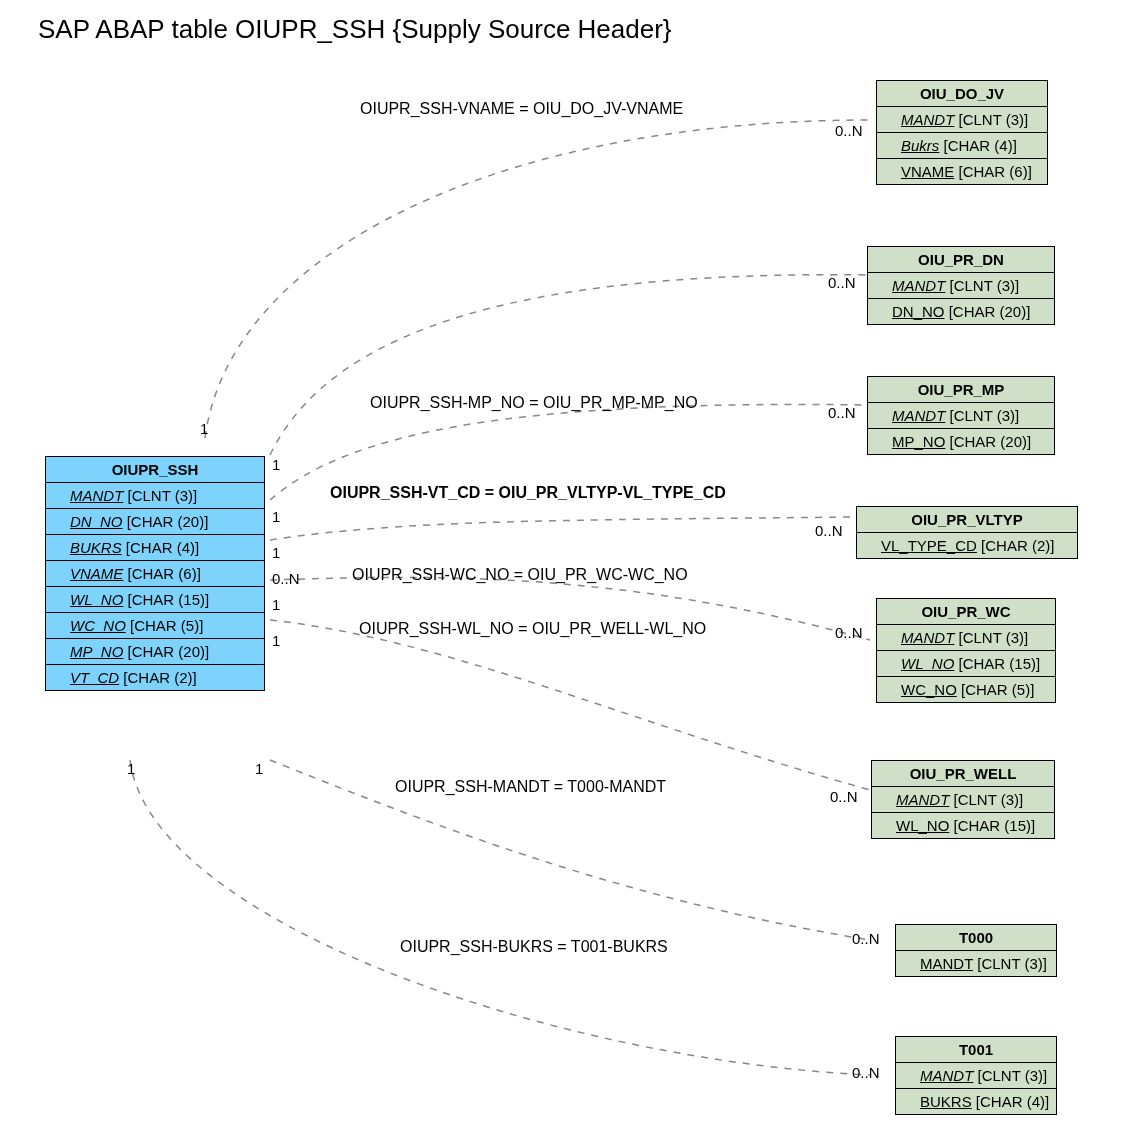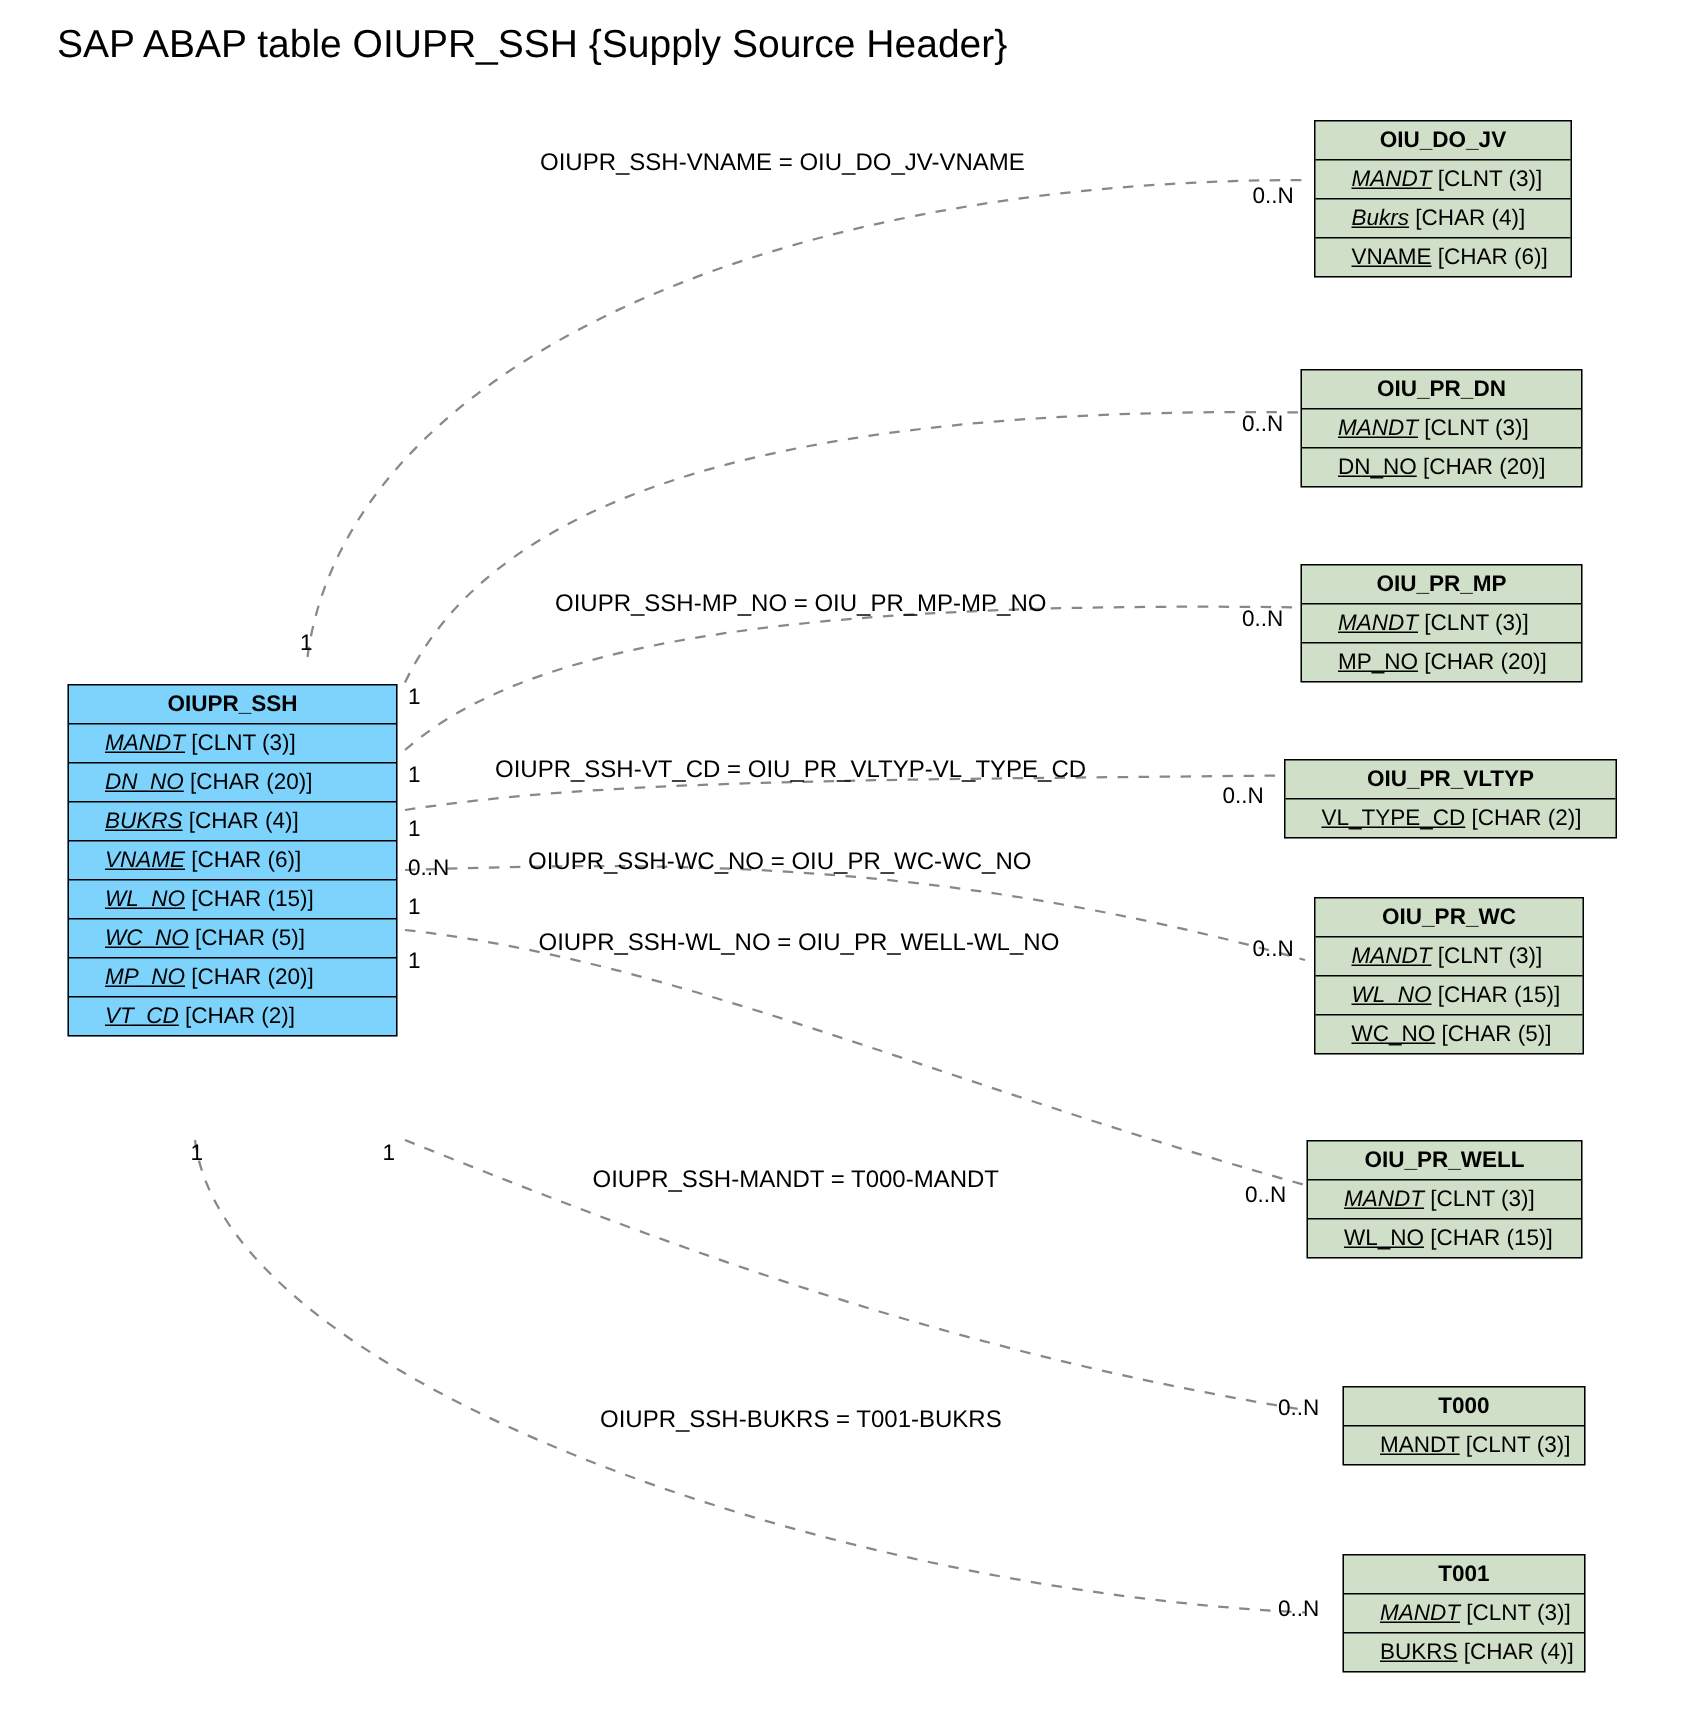--- a/index.html
+++ b/index.html
@@ -85,21 +85,21 @@
       <div class="row"><span class="ul">MANDT</span> [CLNT (3)]</div>
     </div>
   <div id="rel-7" class="entity rel" style="left:895px;top:1020px;width:160px;">
       <div class="hdr">T001</div>
       <div class="row"><span class="ul it">MANDT</span> [CLNT (3)]</div>
       <div class="row"><span class="ul">BUKRS</span> [CHAR (4)]</div>
     </div>
 
   <div class="edge-label" style="left:360px;top:100px;">OIUPR_SSH-VNAME = OIU_DO_JV-VNAME</div>
   <div class="edge-label" style="left:370px;top:394px;">OIUPR_SSH-MP_NO = OIU_PR_MP-MP_NO</div>
-  <div class="edge-label" style="left:330px;top:505px;">OIUPR_SSH-VT_CD = OIU_PR_VLTYP-VL_TYPE_CD</div>
+  <div class="edge-label" style="left:330px;top:484px;font-weight:bold;">OIUPR_SSH-VT_CD = OIU_PR_VLTYP-VL_TYPE_CD</div>
   <div class="edge-label" style="left:352px;top:566px;">OIUPR_SSH-WC_NO = OIU_PR_WC-WC_NO</div>
   <div class="edge-label" style="left:359px;top:620px;">OIUPR_SSH-WL_NO = OIU_PR_WELL-WL_NO</div>
   <div class="edge-label" style="left:395px;top:778px;">OIUPR_SSH-MANDT = T000-MANDT</div>
   <div class="edge-label" style="left:400px;top:938px;">OIUPR_SSH-BUKRS = T001-BUKRS</div>
 
   <div class="card" style="left:200px;top:420px;">1</div>
   <div class="card" style="left:272px;top:456px;">1</div>
   <div class="card" style="left:272px;top:508px;">1</div>
   <div class="card" style="left:272px;top:544px;">1</div>
   <div class="card" style="left:272px;top:570px;">0..N</div>

